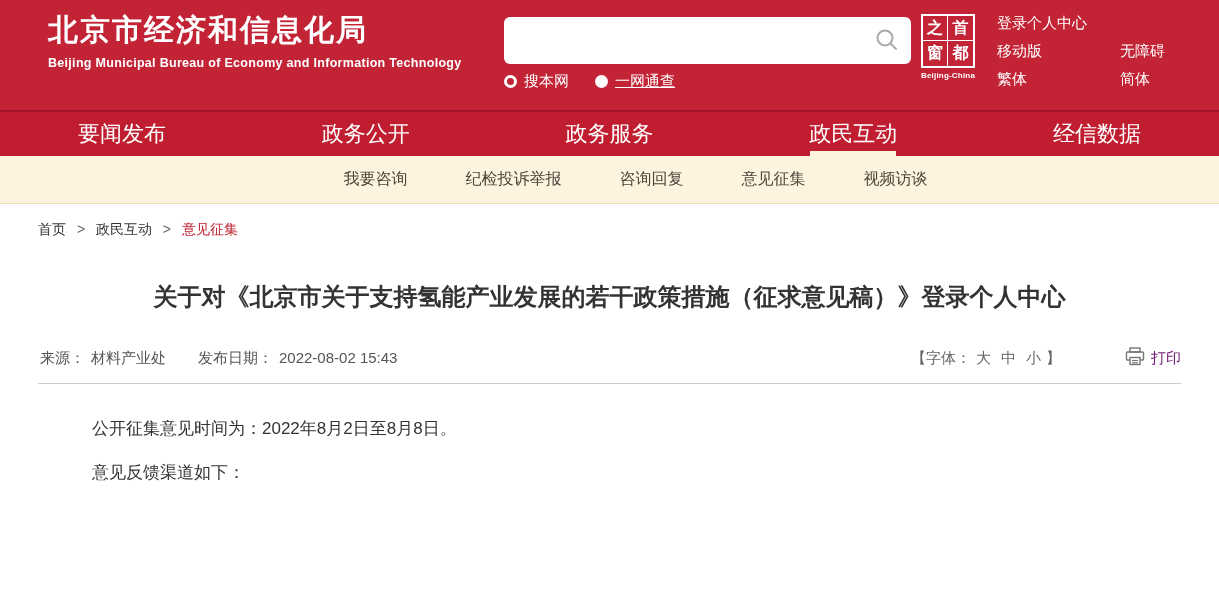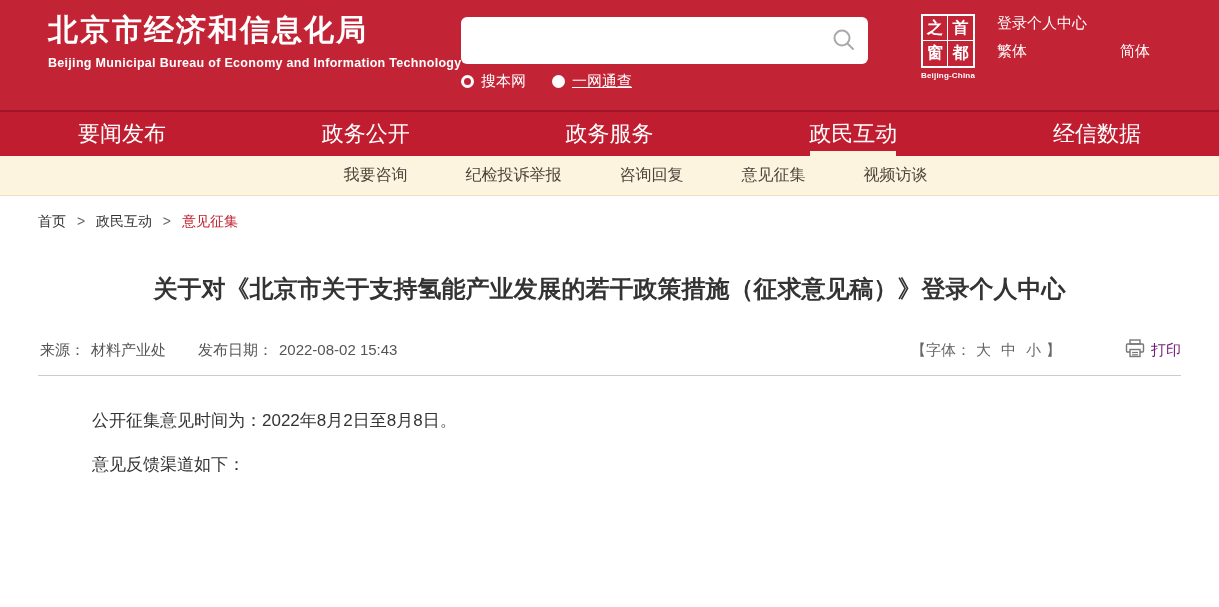--- a/index.html
+++ b/index.html
@@ -5,21 +5,21 @@
   * { margin:0; padding:0; box-sizing:border-box; }
   html,body { width:1219px; height:607px; overflow:hidden; background:#fff;
     font-family:"Liberation Sans","DejaVu Sans",sans-serif; }
 
   
   .header { position:relative; width:100%; height:110px; background:#c22335; }
   .brand { position:absolute; left:48px; top:10px; color:#fff; }
   .brand-title { font-size:30px; font-weight:bold; letter-spacing:2px; line-height:40px; }
   .brand-sub { font-size:12.5px; font-weight:bold; margin-top:6px; letter-spacing:0.3px; }
 
-  .search-wrap { position:absolute; left:461px; top:17px; width:407px; }
+  .search-wrap { position:absolute; left:504px; top:17px; width:407px; }
   .search-box { position:relative; width:407px; height:47px; background:#fff; border-radius:6px; }
   .search-input { position:absolute; left:12px; top:0; width:350px; height:47px; border:none; outline:none;
     font-size:16px; background:transparent; }
   .search-btn { position:absolute; right:8px; top:8px; width:32px; height:32px; border:none; background:transparent; cursor:pointer; }
   .search-scope { margin-top:8px; display:flex; align-items:center; gap:26px; color:#fff; font-size:15px; }
   .scope-opt { display:flex; align-items:center; gap:7px; cursor:pointer; }
   .radio-ring { width:13px; height:13px; border-radius:50%; border:3px solid #fff; background:transparent; }
   .radio-solid { width:13px; height:13px; border-radius:50%; background:#fff; }
   .scope-opt .underlined { text-decoration:underline; }
 
@@ -39,21 +39,21 @@
   .top-links .col1 { width:123px; }
 
   
   .nav { width:100%; height:46px; background:#c01e30; border-top:2px solid #9f1426; display:flex; }
   .nav-item { position:relative; flex:1; display:flex; align-items:center; justify-content:center;
     color:#fff; font-size:22px; cursor:pointer; }
   .nav-item.active::after { content:""; position:absolute; bottom:0; left:50%; transform:translateX(-50%);
     width:86px; height:5px; background:#fdf4e0; }
 
   
-  .subnav { width:100%; height:40px; background:#fdf4e0; border-bottom:1px solid #f2ddb6;
+  .subnav { width:100%; height:48px; background:#fdf4e0; border-bottom:1px solid #f2ddb6;
     display:flex; align-items:center; justify-content:center; gap:58px; padding-left:52px; }
   .subnav-item { font-size:16px; color:#4c4338; cursor:pointer; }
 
   
   .breadcrumb { padding:17px 0 0 38px; font-size:14px; color:#333; }
   .breadcrumb .sep { color:#666; margin:0 7px; }
   .breadcrumb a { color:#333; text-decoration:none; cursor:pointer; }
   .breadcrumb .current { color:#c1202f; }
 
   
@@ -112,20 +112,24 @@
       <span class="seal-cell">都</span>
     </div>
     <div class="seal-caption">Beijing-China</div>
   </div>
 
   <div class="top-links">
     <div class="row">
       <a>登录个人中心</a>
     </div>
     <div class="row">
+      <a class="col1">移动版</a>
+      <a>无障碍</a>
+    </div>
+    <div class="row">
       <a class="col1">繁体</a>
       <a>简体</a>
     </div>
   </div>
 </div>
 
 <div class="nav">
   <div class="nav-item">要闻发布</div>
   <div class="nav-item">政务公开</div>
   <div class="nav-item">政务服务</div>

